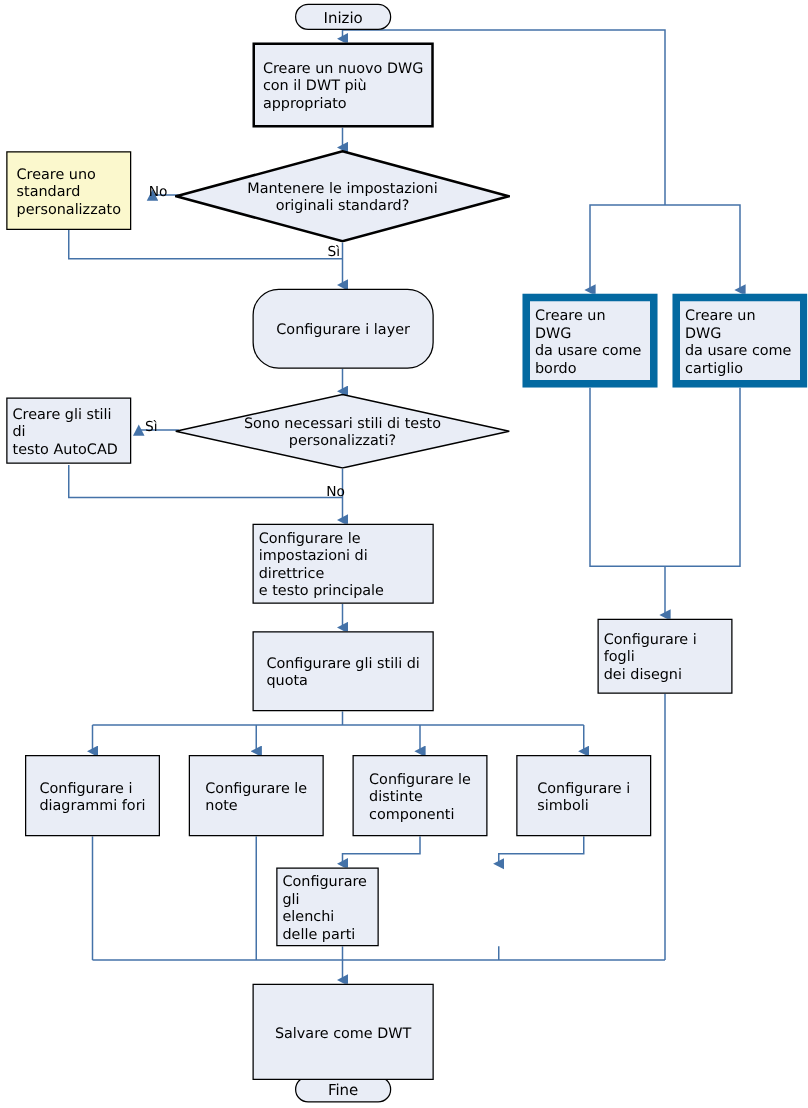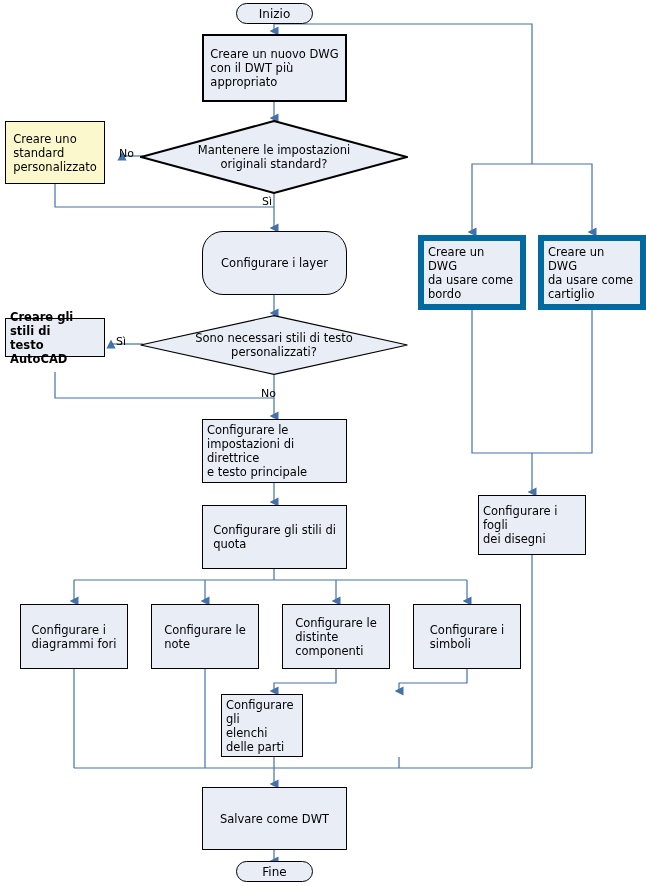--- a/index.html
+++ b/index.html
@@ -195,21 +195,21 @@
   </div>
 
   <div class="decision" style="left:140px; top:315px; width:268px; height:60px;">
     <svg width="268" height="60">
       <polygon points="134,0.6 267.4,30 134,59.4 0.6,30" fill="#e9edf6" stroke="#000000" stroke-width="1.2"></polygon>
     </svg>
     <span class="label">Sono necessari stili di testo
 personalizzati?</span>
   </div>
 
-  <div class="node proc" style="left:5px; top:318px; width:100px; height:39px;font-weight:bold;">
+  <div class="node proc" style="left:5px; top:318px; width:100px; height:53px;">
     <span class="label">Creare gli stili di
 testo AutoCAD</span>
   </div>
 
   <div class="node proc" style="left:202px; top:419px; width:145px; height:64px;">
     <span class="label">Configurare le
 impostazioni di direttrice
 e testo principale</span>
   </div>
 
@@ -255,21 +255,21 @@
     <span class="label">Configurare i
 simboli</span>
   </div>
 
   <div class="node proc" style="left:221px; top:694px; width:82px; height:63px;">
     <span class="label">Configurare gli
 elenchi delle parti</span>
   </div>
 
 
-  <div class="node proc" style="left:202px; top:787px; width:145px; height:63px;">
+  <div class="node proc" style="left:202px; top:787px; width:145px; height:77px;">
     <span class="label">Salvare come DWT</span>
   </div>
 
   <span class="edge-label" style="left:119px; top:148px;">No</span>
   <span class="edge-label" style="left:262px; top:196px;">Sì</span>
   <span class="edge-label" style="left:116px; top:336px;">Sì</span>
   <span class="edge-label" style="left:261px; top:388px;">No</span>
 
 </div>
 

